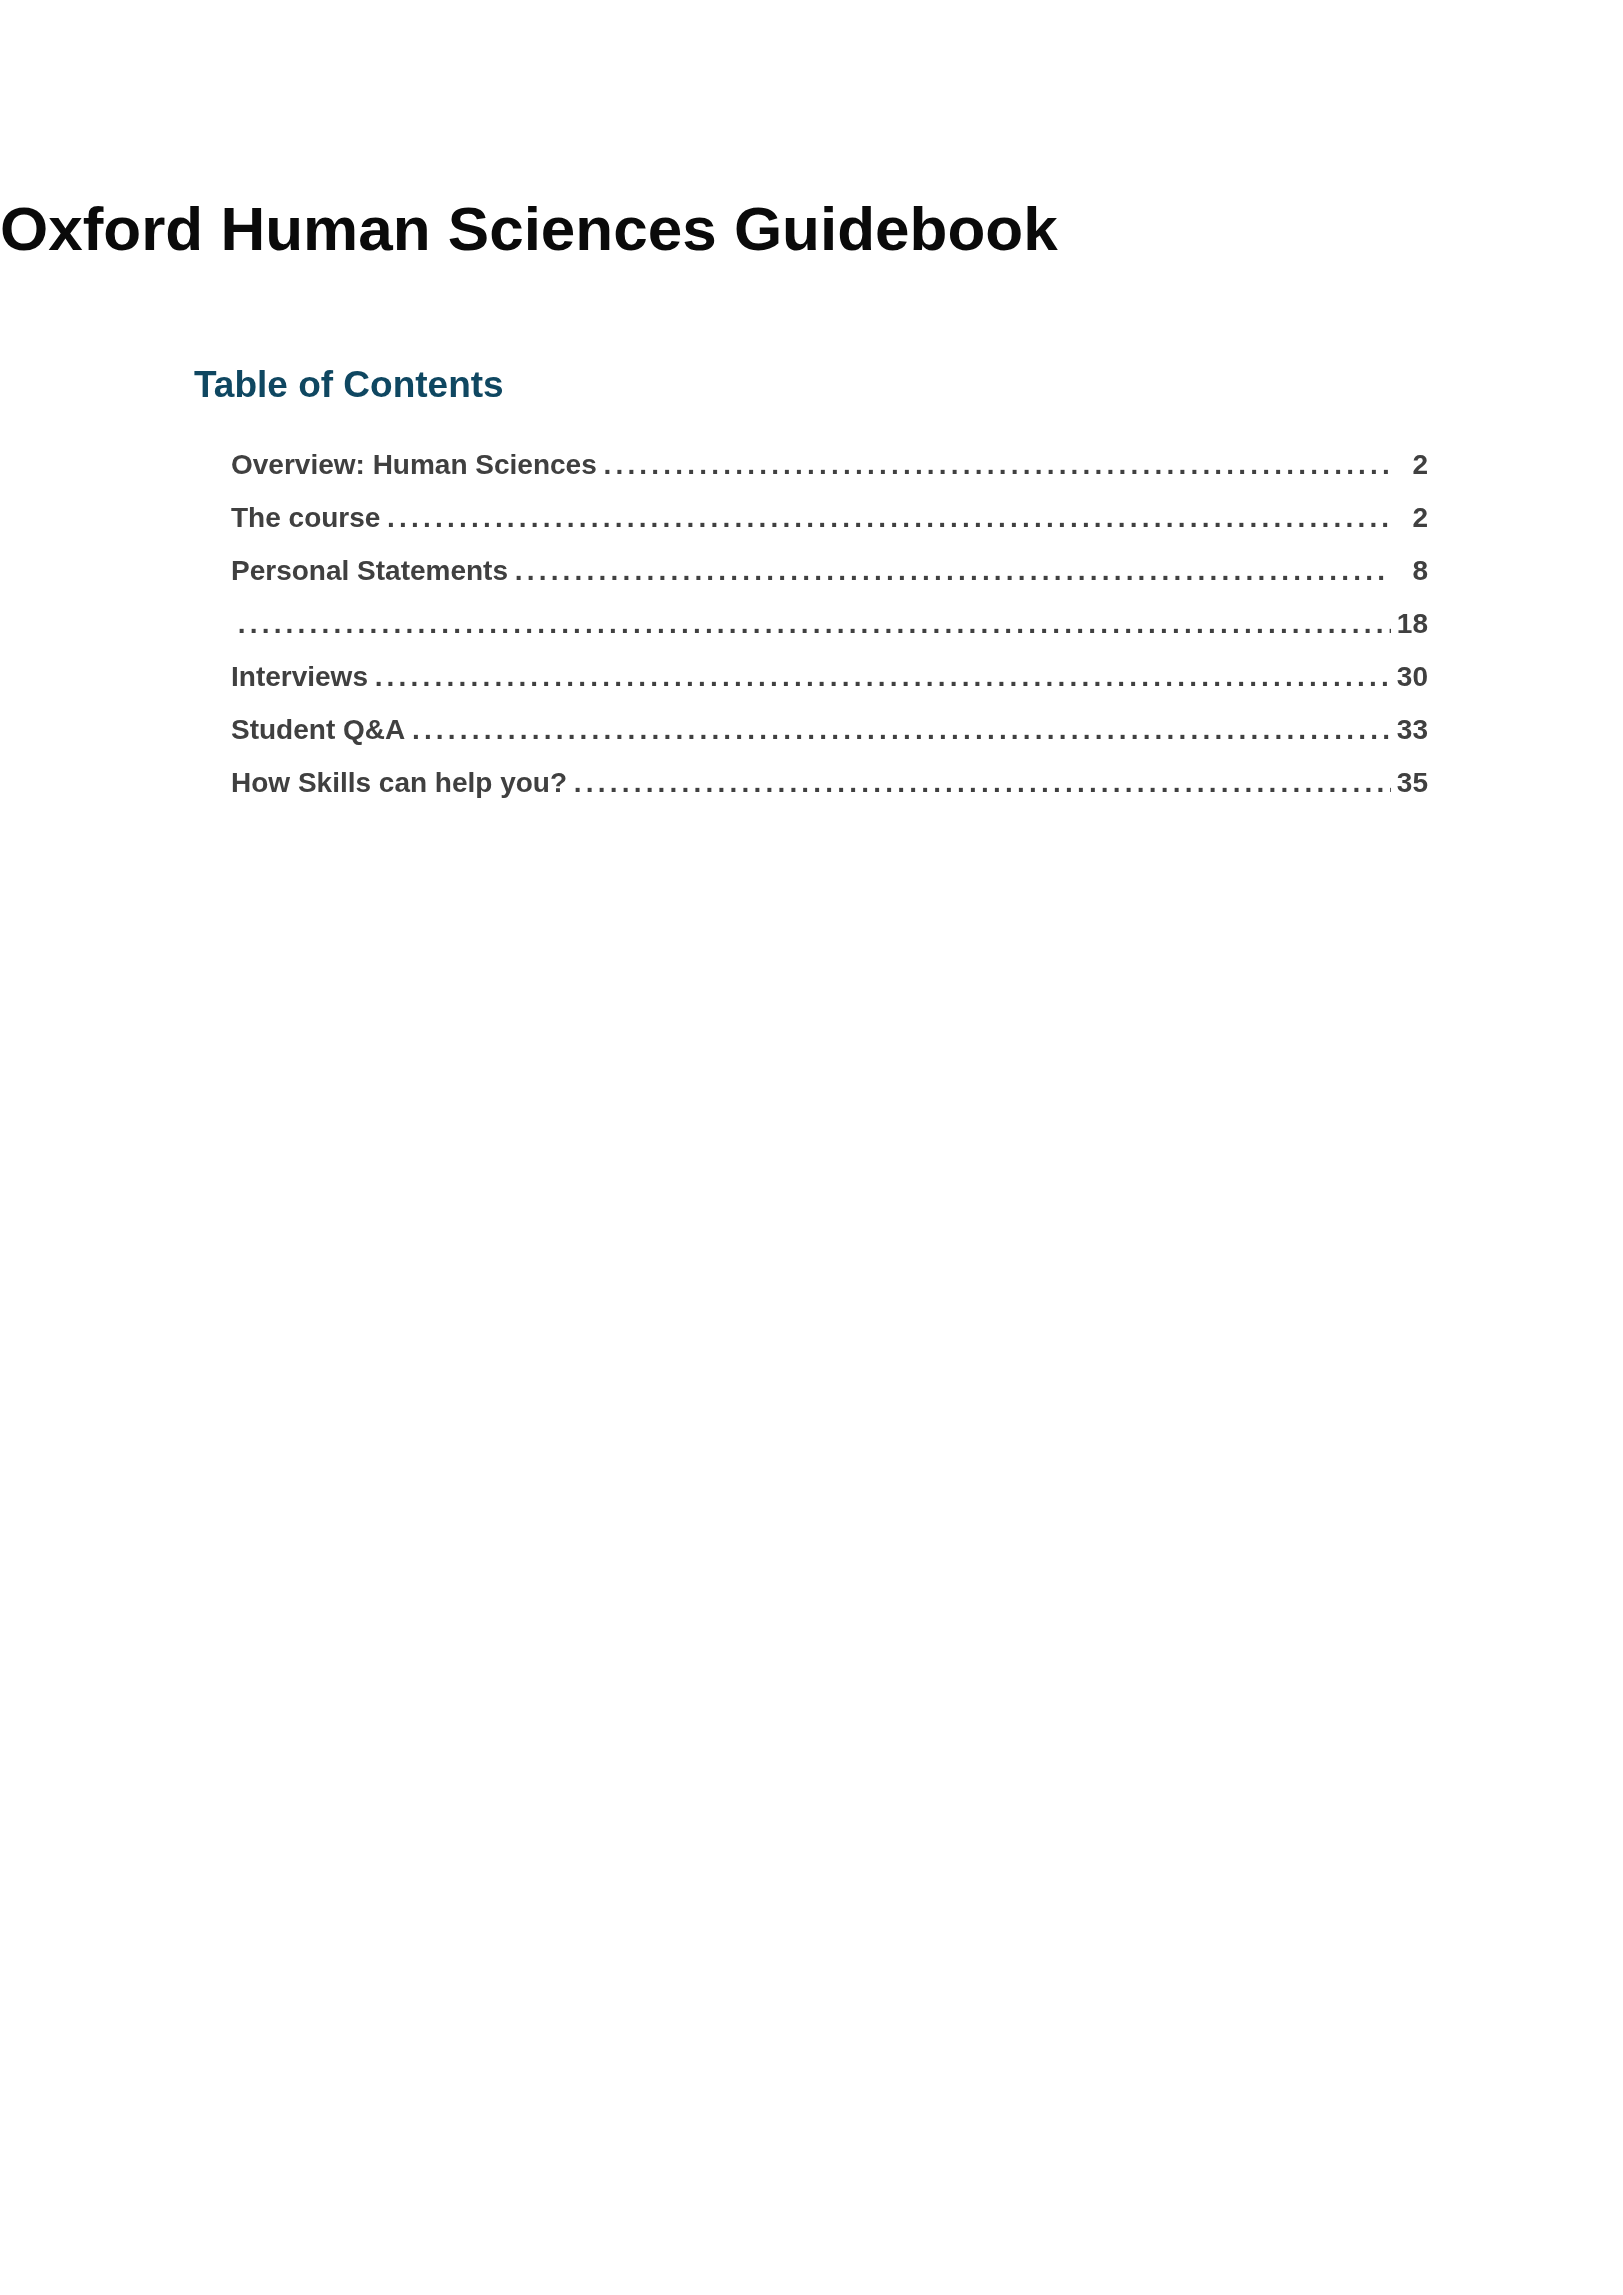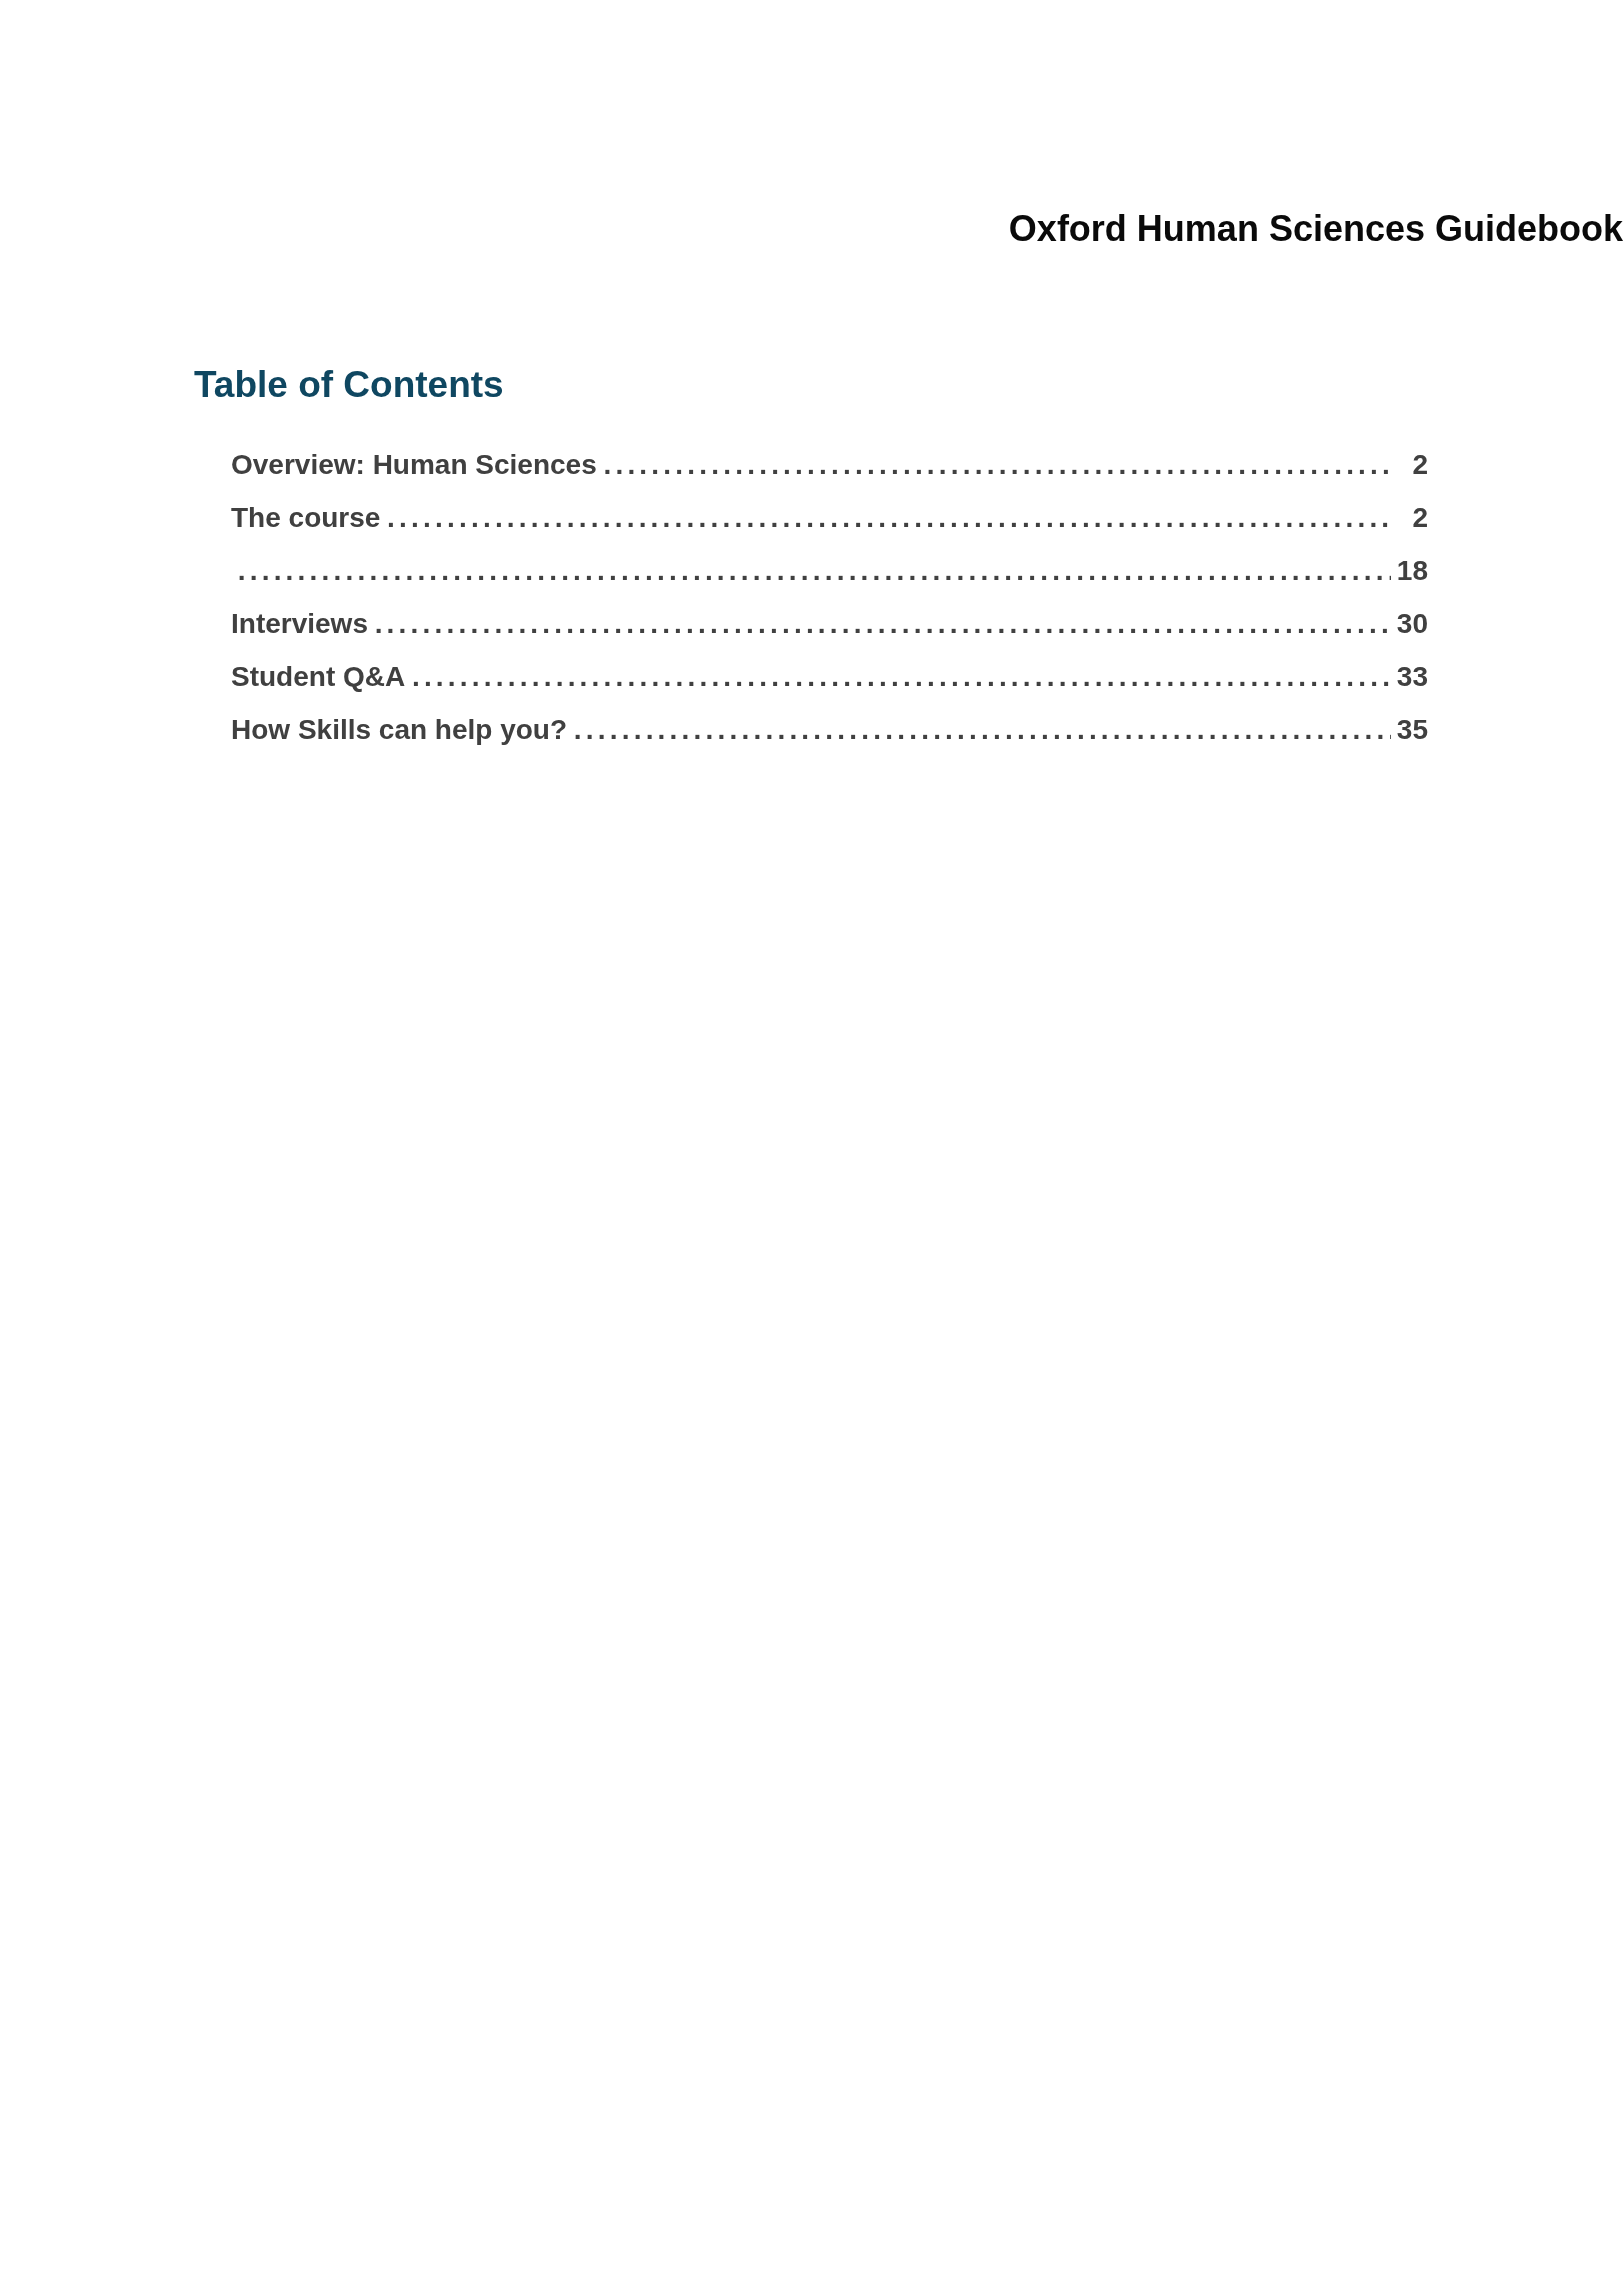--- a/index.html
+++ b/index.html
@@ -14,22 +14,22 @@
     background: #ffffff;
     overflow: hidden;
     font-family: "Liberation Sans", sans-serif;
     color: #0a0a0a;
   }
   .doc-title {
     position: absolute;
     top: 199px;
     left: 0;
     right: 0;
-    text-align: right;
-    font-size: 36px;
+    text-align: left;
+    font-size: 62px;
     line-height: 60px;
     font-weight: 700;
     color: #0a0a0a;
     letter-spacing: 0px;
   }
   .toc-heading {
     position: absolute;
     top: 363px;
     left: 194px;
     font-size: 37px;
@@ -91,20 +91,25 @@
       <span class="toc-page">2</span>
     </div>
 
     <div class="toc-row">
       <span class="toc-label">The course</span>
       <span class="toc-leader"></span>
       <span class="toc-page">2</span>
     </div>
 
 
+    <div class="toc-row">
+      <span class="toc-label">Personal Statements</span>
+      <span class="toc-leader"></span>
+      <span class="toc-page">8</span>
+    </div>
 
     <div class="toc-row">
       <span class="toc-leader"></span>
       <span class="toc-page">18</span>
     </div>
 
     <div class="toc-row">
       <span class="toc-label">Interviews</span>
       <span class="toc-leader"></span>
       <span class="toc-page">30</span>

